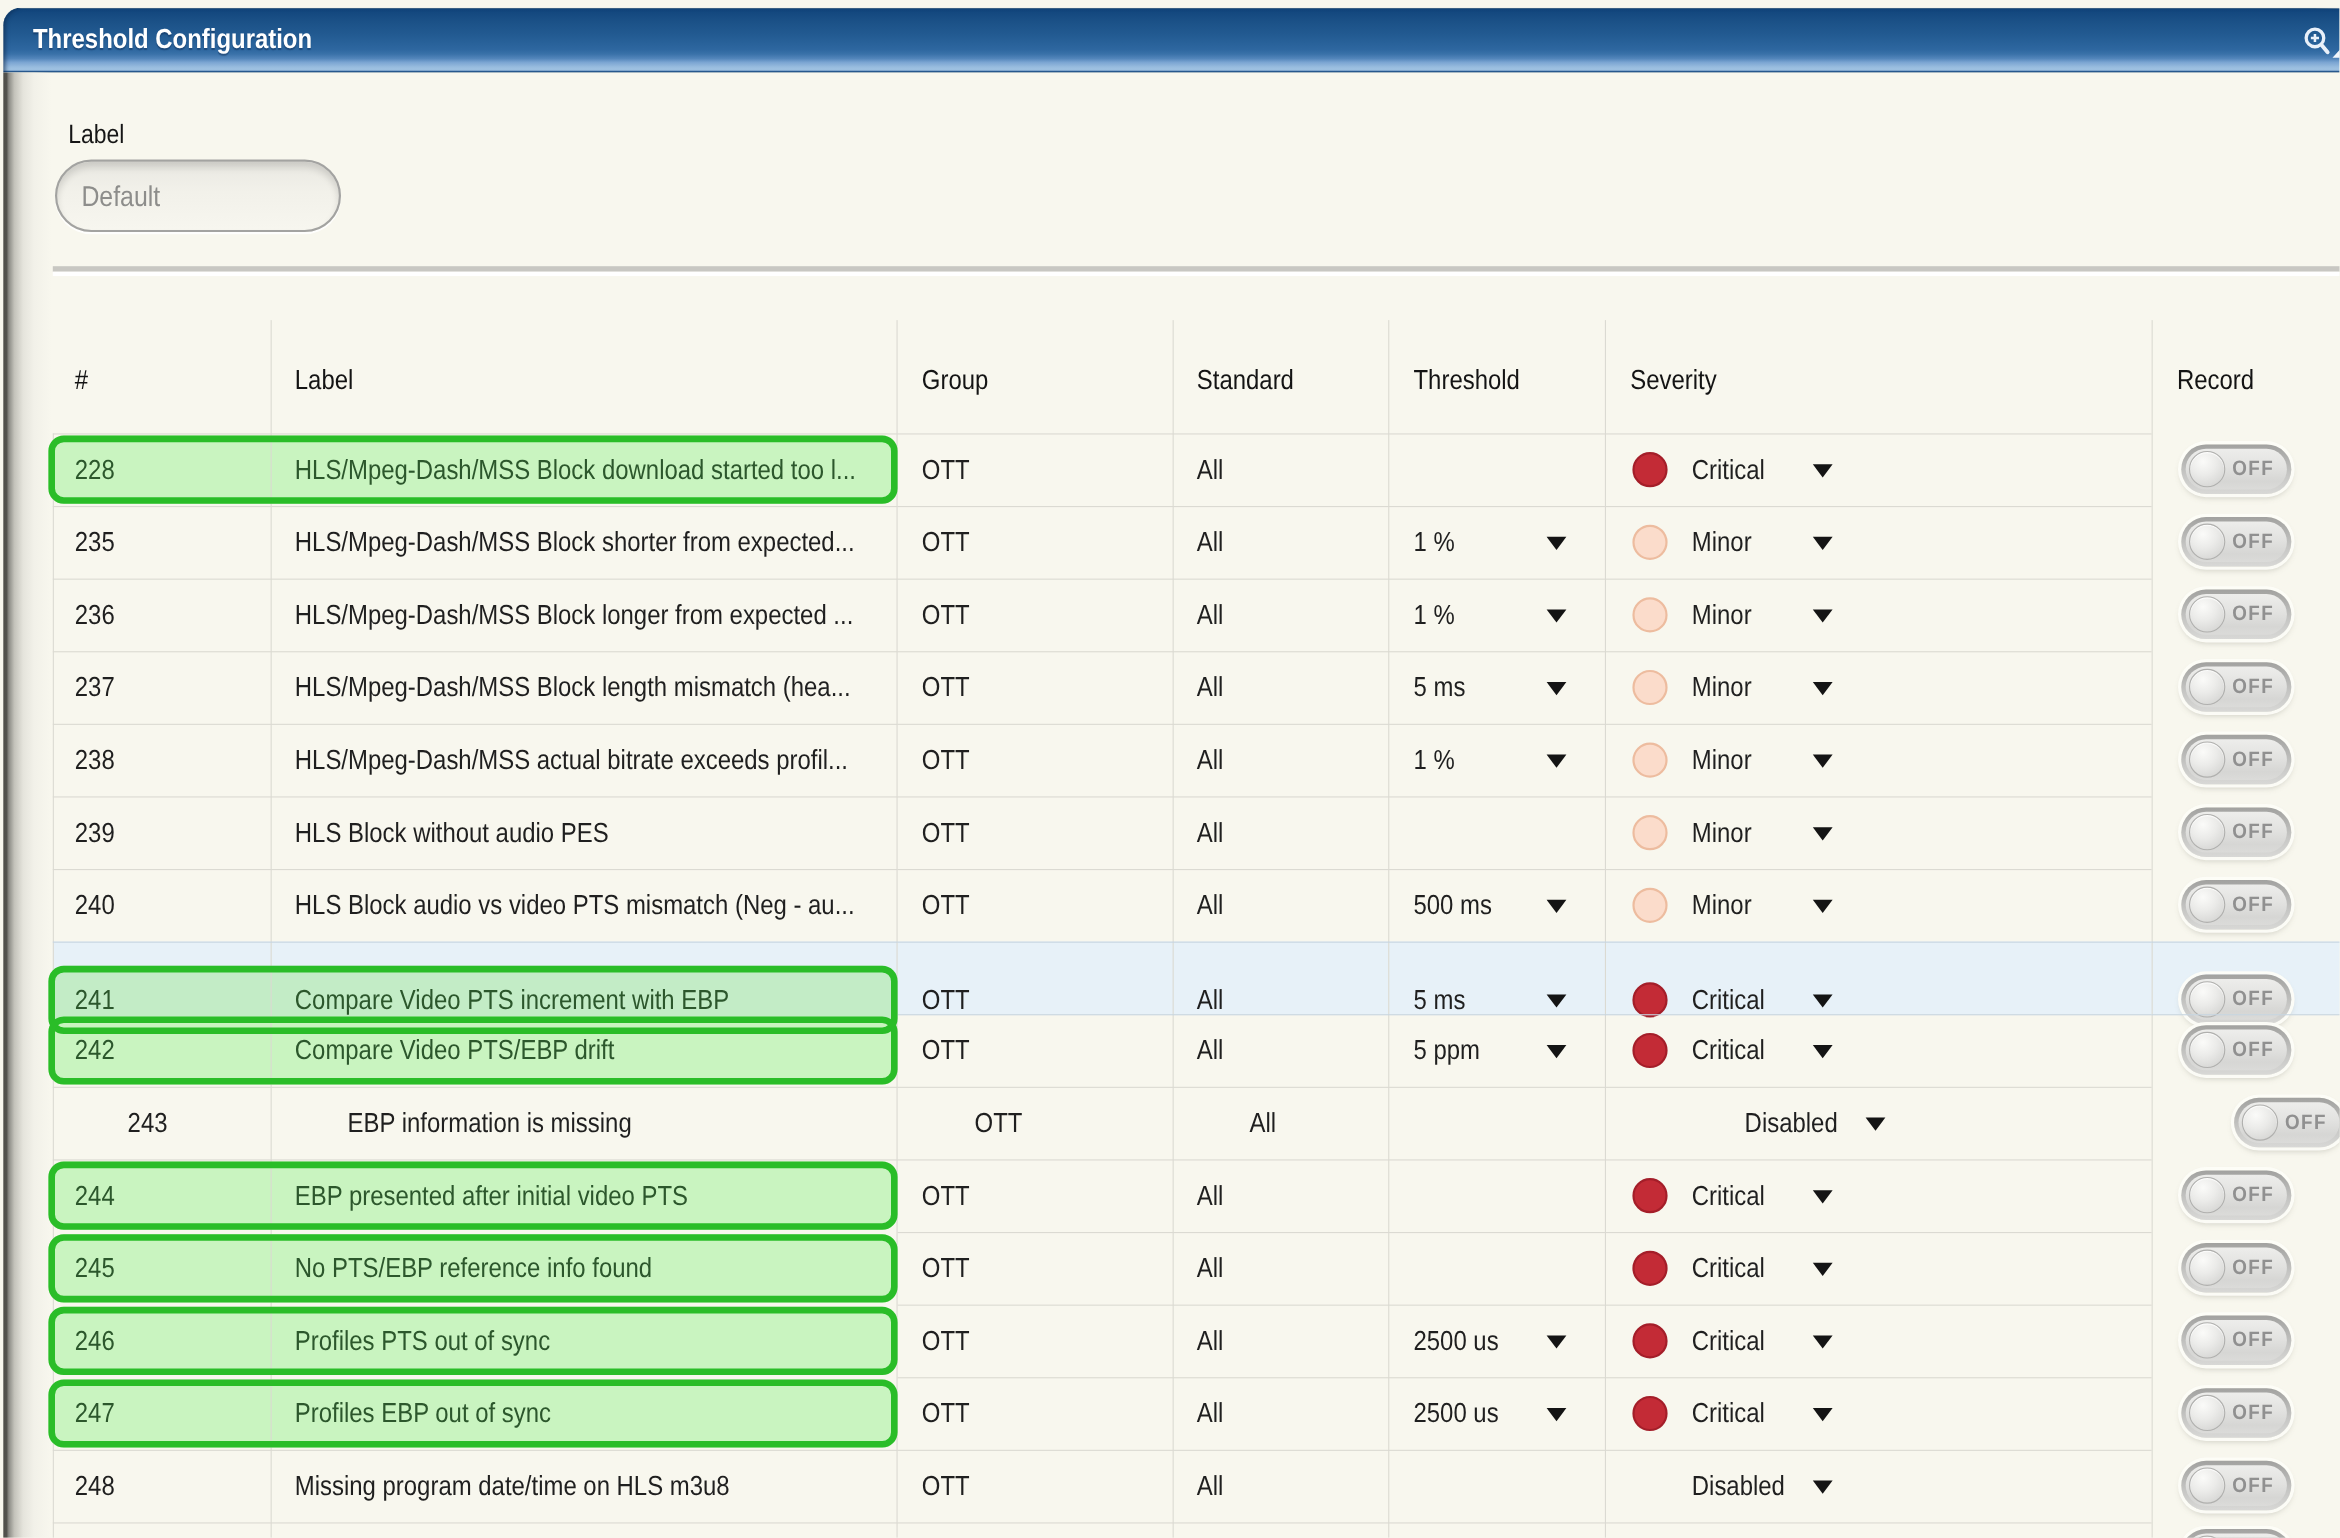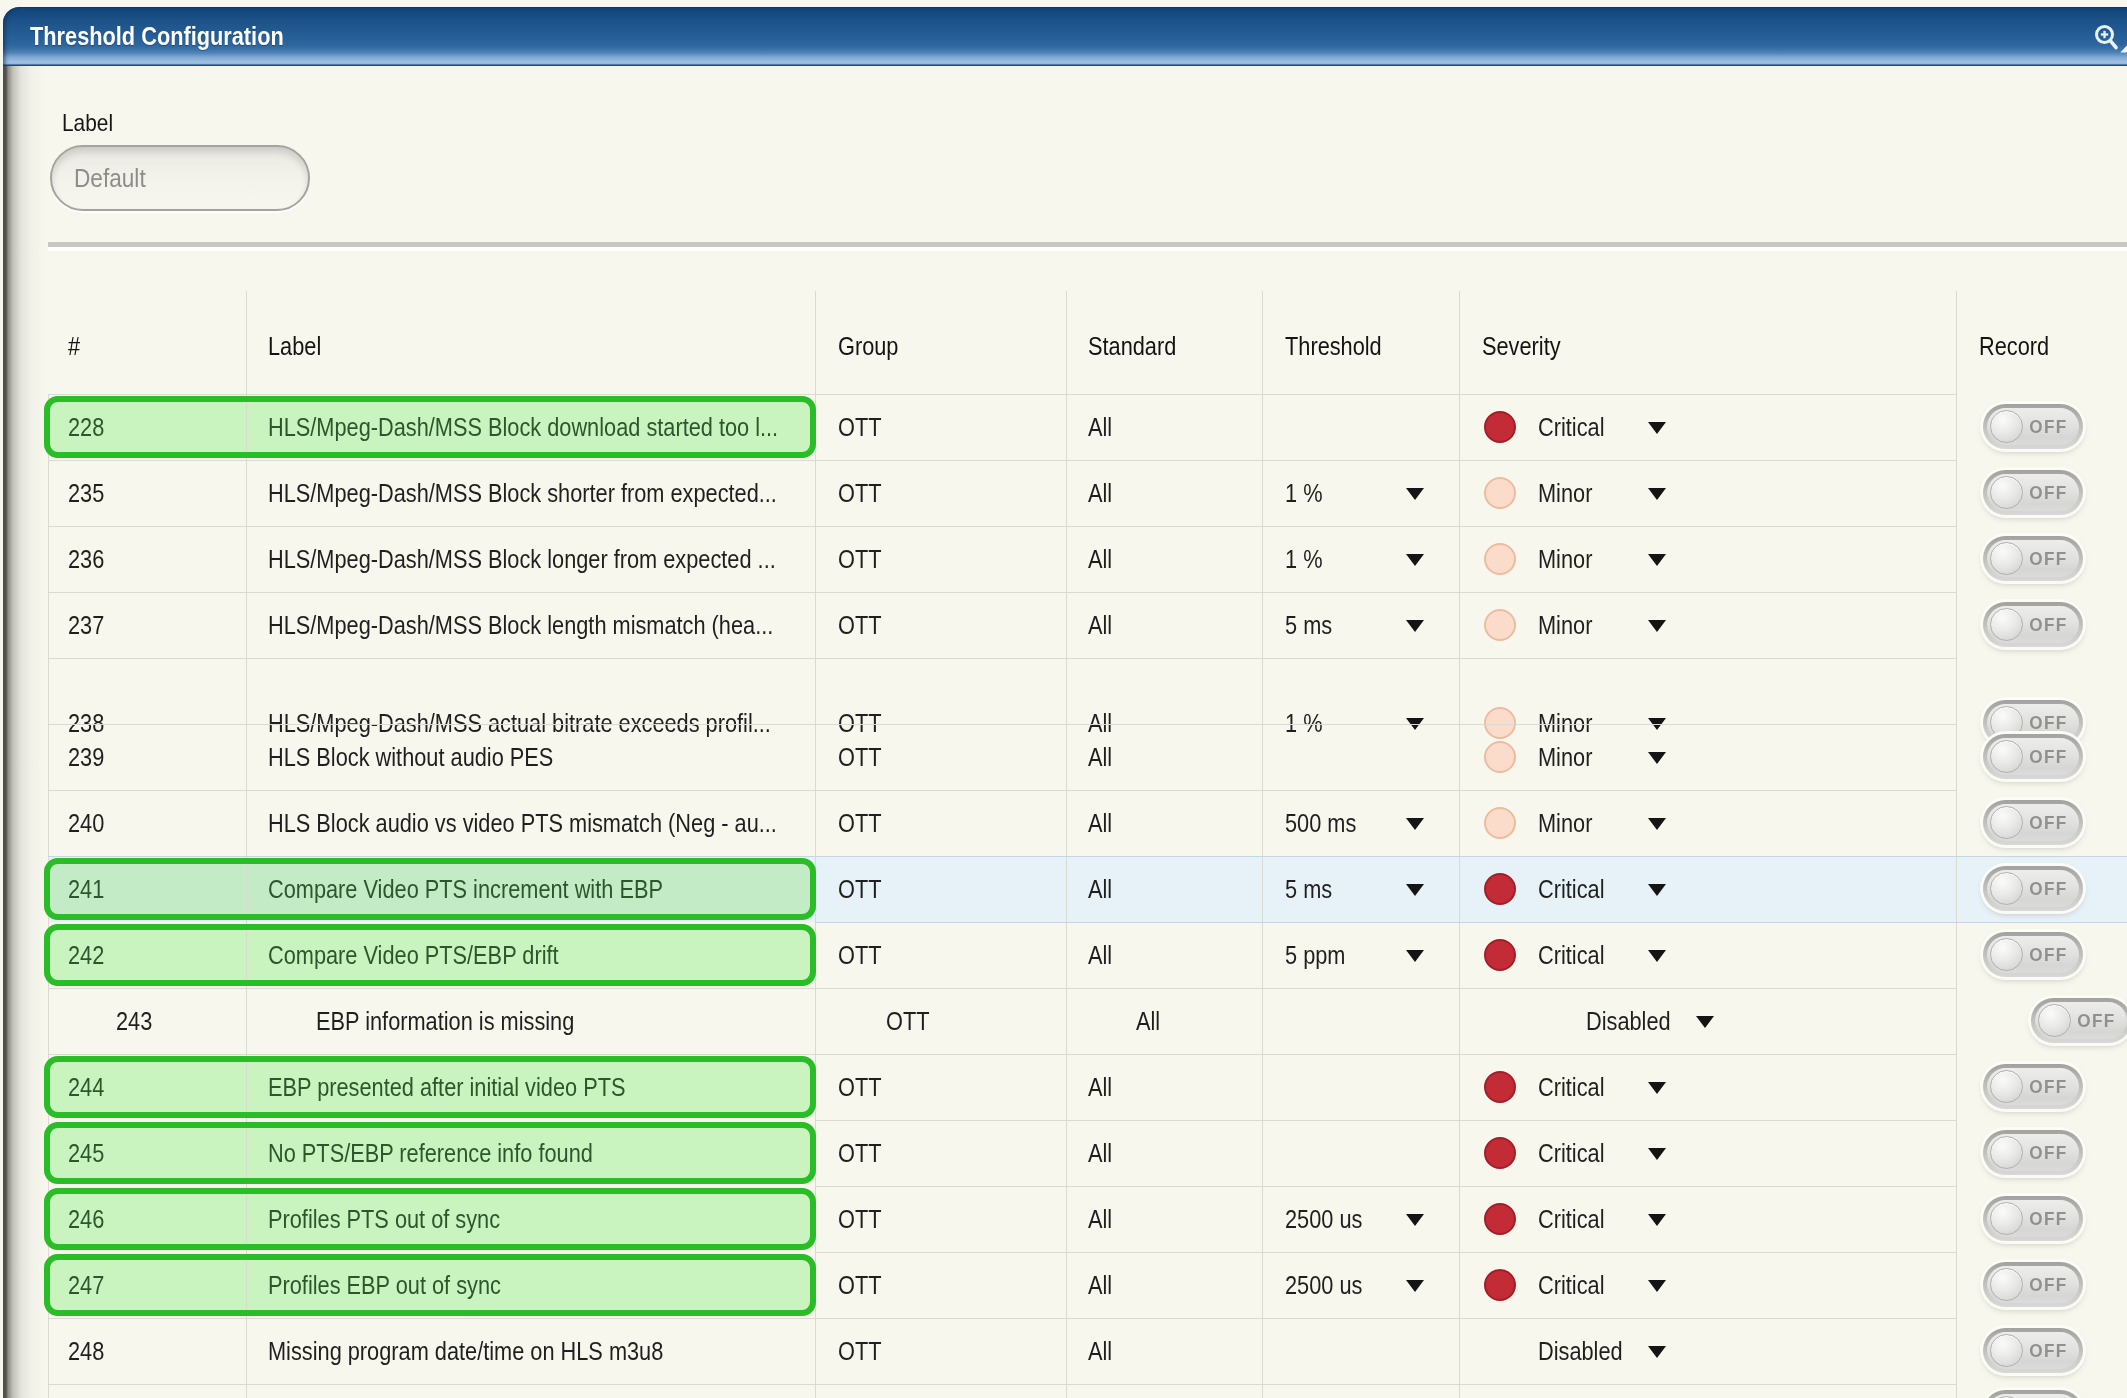--- a/index.html
+++ b/index.html
@@ -229,21 +229,21 @@
     <div class="dot minor"></div>
     <div class="cell c-sev">Minor</div>
     <div class="tri sev"></div>
     <div class="toggle">
       <div class="toggle-inner">
         <div class="knob"></div>
         <div class="off-label">OFF</div>
       </div>
     </div>
   </div>
-    <div class="row" style="top: 658px; margin-top: 32px;">
+    <div class="row" style="top: 658px;">
 
     <div class="cell c-num">238</div>
     <div class="cell c-label">HLS/Mpeg-Dash/MSS actual bitrate exceeds profil...</div>
     <div class="cell c-group">OTT</div>
     <div class="cell c-std">All</div>
     <div class="cell c-thr">1 %</div>
     <div class="tri thr"></div>
     <div class="dot minor"></div>
     <div class="cell c-sev">Minor</div>
     <div class="tri sev"></div>
@@ -284,21 +284,21 @@
     <div class="cell c-sev">Minor</div>
     <div class="tri sev"></div>
     <div class="toggle">
       <div class="toggle-inner">
         <div class="knob"></div>
         <div class="off-label">OFF</div>
       </div>
     </div>
   </div>
     <div class="selected-bg" style="top: 856px;"></div>
-    <div class="row green" style="top: 856px;">
+    <div class="row green" style="top: 876px;">
     <div class="greenfill sel" style="top: 2px;"></div>
     <div class="greenborder" style="top: 2px;"></div>
     <div class="cell c-num">241</div>
     <div class="cell c-label">Compare Video PTS increment with EBP</div>
     <div class="cell c-group">OTT</div>
     <div class="cell c-std">All</div>
     <div class="cell c-thr">5 ms</div>
     <div class="tri thr"></div>
     <div class="dot critical"></div>
     <div class="cell c-sev">Critical</div>

